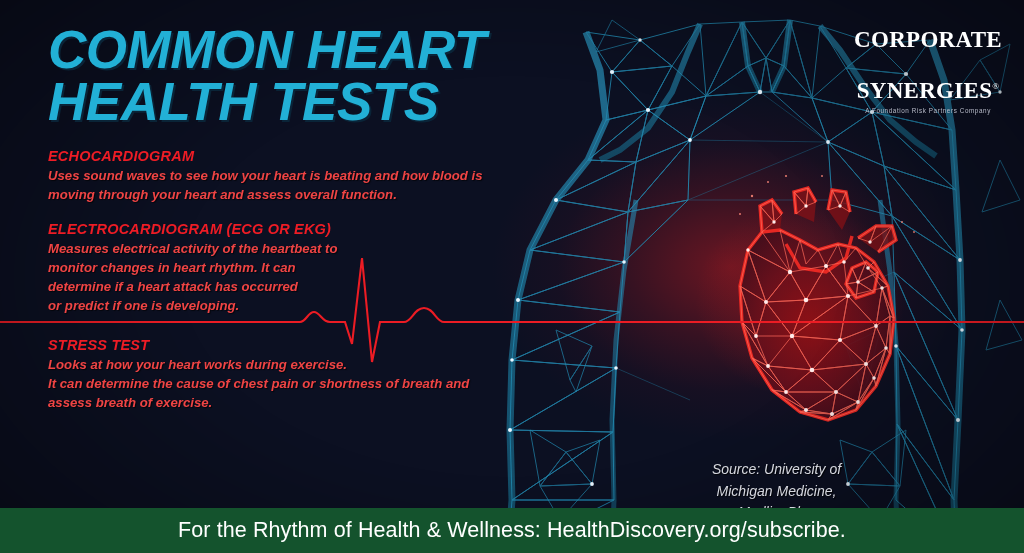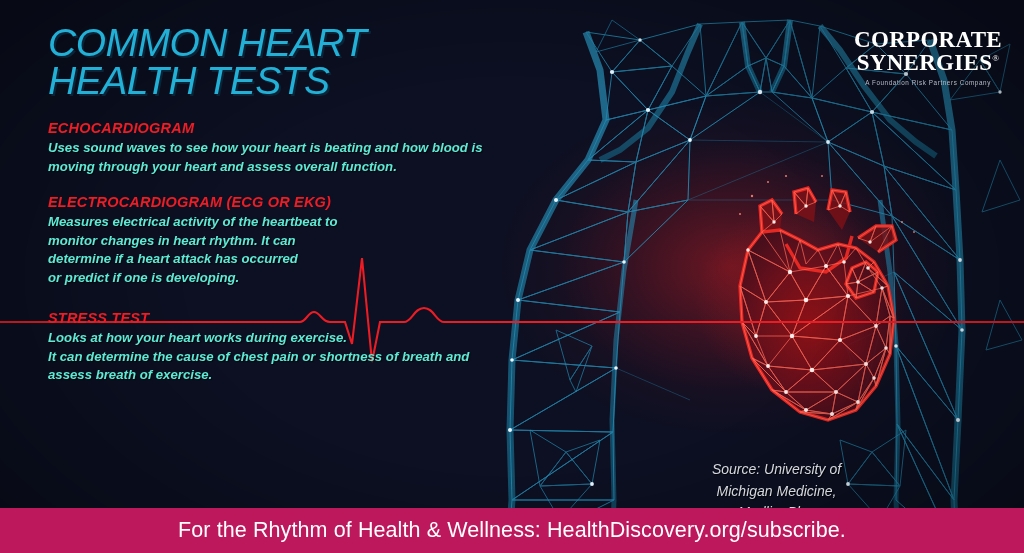--- a/index.html
+++ b/index.html
@@ -53,40 +53,40 @@
     pointer-events:none;
   }
   
   .textcol {
     position:absolute;
     left:48px; top:24px;
     width:470px;
   }
   .title {
     color:#22b0d6;
-    font-weight:normal;
+    font-weight:bold;
     font-style:italic;
-    font-size:39px;
+    font-size:53px;
     line-height:0.98;
     letter-spacing:-0.5px;
     text-shadow:2px 2px 0 rgba(10,40,60,0.85);
     white-space:pre-line;
   }
   .sections { margin-top:20px; }
   .sec { margin-bottom:17px; }
   .sec-head {
     color:#ee1c25;
     font-weight:bold;
     font-style:italic;
     font-size:14.5px;
     letter-spacing:0.2px;
     margin-bottom:3px;
   }
   .sec-body {
-    color:#5eead4;
+    color:#ef4444;
     font-style:italic;
     font-weight:bold;
     font-size:13.2px;
     line-height:1.42;
     white-space:pre-line;
     text-shadow:1px 1px 1px rgba(0,0,0,0.65);
   }
   
   .logo {
     position:absolute;
@@ -94,21 +94,21 @@
     text-align:center;
     color:#ffffff;
   }
   .logo-l1, .logo-l2 {
     font-family:"Liberation Serif", serif;
     font-weight:bold;
     line-height:1.0;
     letter-spacing:0.3px;
   }
   .logo-l1 { font-size:23px; }
-  .logo-l2 { font-size:23px; position:relative; }
+  .logo-l2 { font-size:23px; position:relative;margin-top:28px; }
   .logo-reg {
     font-size:9px;
     vertical-align:super;
     font-weight:normal;
   }
   .logo-tag {
     margin-top:5px;
     font-size:6.3px;
     letter-spacing:0.6px;
     color:#b9bcc9;
@@ -125,21 +125,21 @@
     line-height:1.55;
     text-align:center;
     text-shadow:1px 1px 1px rgba(0,0,0,0.8);
     white-space:pre-line;
   }
   
   .banner {
     position:absolute;
     left:0; bottom:0;
     width:1024px; height:45px;
-    background:#be185d;
+    background:#14532d;
     display:flex;
     align-items:center;
     justify-content:center;
   }
   .banner-text {
     color:#ffffff;
     font-size:21.5px;
     letter-spacing:0.1px;
   }
 </style>

